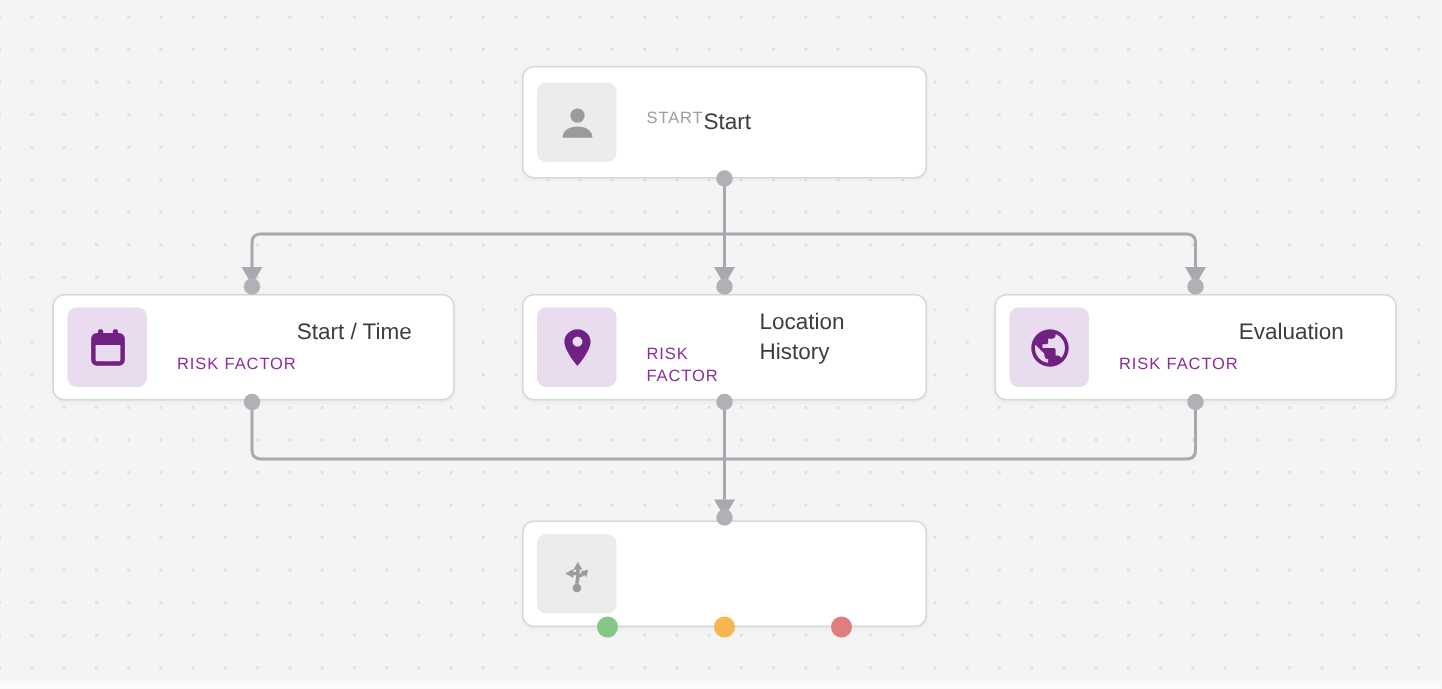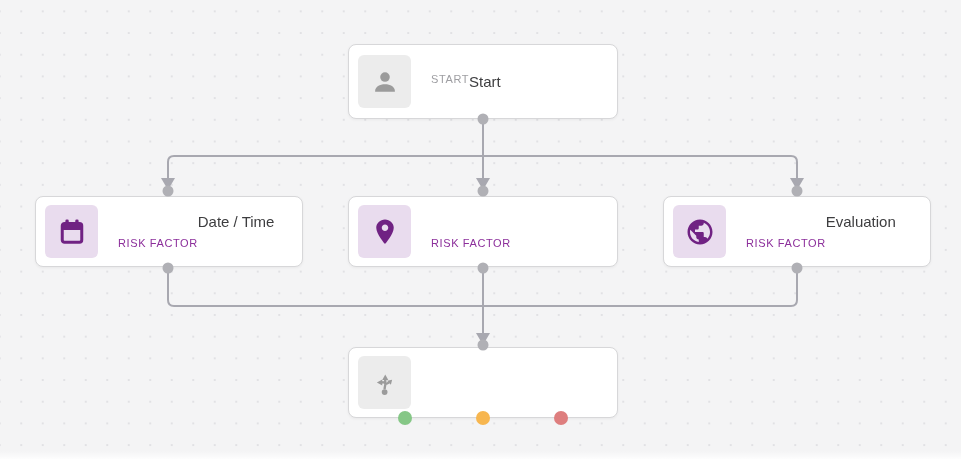--- a/index.html
+++ b/index.html
@@ -96,32 +96,33 @@
     <div class="icon-box purple">
       <svg class="icon-svg" width="30" height="30" viewBox="0 0 24 24">
         <rect x="6.7" y="2" width="2.7" height="5" rx="1.1" fill="#702283"></rect>
         <rect x="14.6" y="2" width="2.7" height="5" rx="1.1" fill="#702283"></rect>
         <rect x="4.2" y="5.2" width="15.6" height="15" rx="1.8" fill="none" stroke="#702283" stroke-width="2.4"></rect>
         <rect x="4.2" y="5.2" width="15.6" height="5.2" rx="1.2" fill="#702283"></rect>
       </svg>
     </div>
     <div class="node-text">
       <span class="type-label purple">RISK FACTOR</span>
-      <span class="node-name">Date / Time</span>
+      <span class="node-name">Start / Time</span>
     </div>
   </div>
 
   <div class="node" style="left:348px; top:196px; width:270px; height:71px;">
     <div class="icon-box purple">
       <svg class="icon-svg" width="30" height="30" viewBox="0 0 24 24">
         <path d="M12 2C8.13 2 5 5.13 5 8.5c0 5.25 7 13 7 13s7-7.75 7-13C19 5.13 15.87 2 12 2zm0 9.2c-1.44 0-2.6-1.16-2.6-2.6S10.56 6 12 6s2.6 1.16 2.6 2.6-1.16 2.6-2.6 2.6z" fill="#702283"></path>
       </svg>
     </div>
     <div class="node-text">
       <span class="type-label purple">RISK FACTOR</span>
+      <span class="node-name">Location History</span>
     </div>
   </div>
 
   <div class="node" style="left:663px; top:196px; width:268px; height:71px;">
     <div class="icon-box purple">
       <svg class="icon-svg" width="30" height="30" viewBox="0 0 24 24">
         <path d="M12 2C6.48 2 2 6.48 2 12s4.48 10 10 10 10-4.48 10-10S17.52 2 12 2zm-1 17.93c-3.95-.49-7-3.85-7-7.93 0-.62.08-1.21.21-1.79L9 15v1c0 1.1.9 2 2 2v1.93zm6.9-2.54c-.26-.81-1-1.39-1.9-1.39h-1v-3c0-.55-.45-1-1-1H8v-2h2c.55 0 1-.45 1-1V7h2c1.1 0 2-.9 2-2v-.41c2.93 1.19 5 4.06 5 7.41 0 2.08-.8 3.97-2.1 5.39z" fill="#702283"></path>
       </svg>
     </div>
     <div class="node-text">

